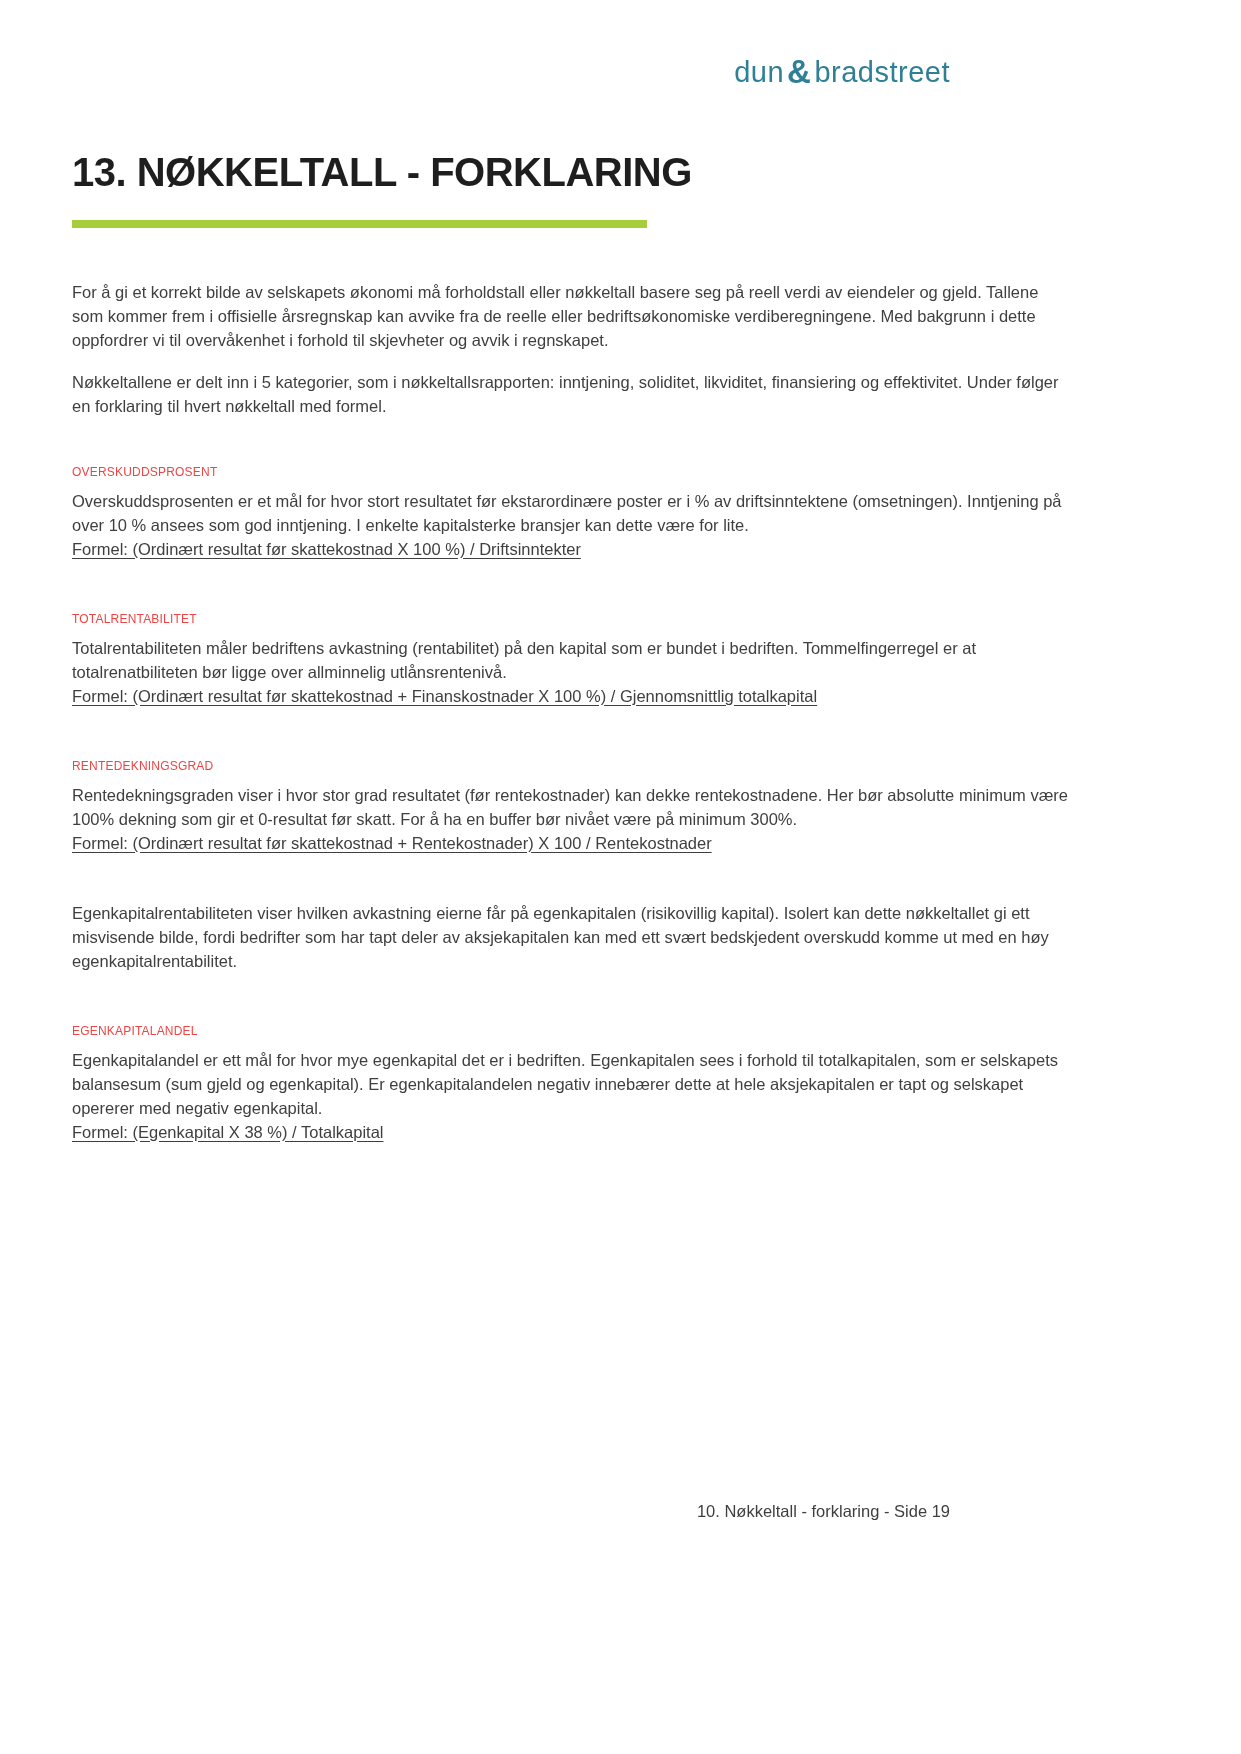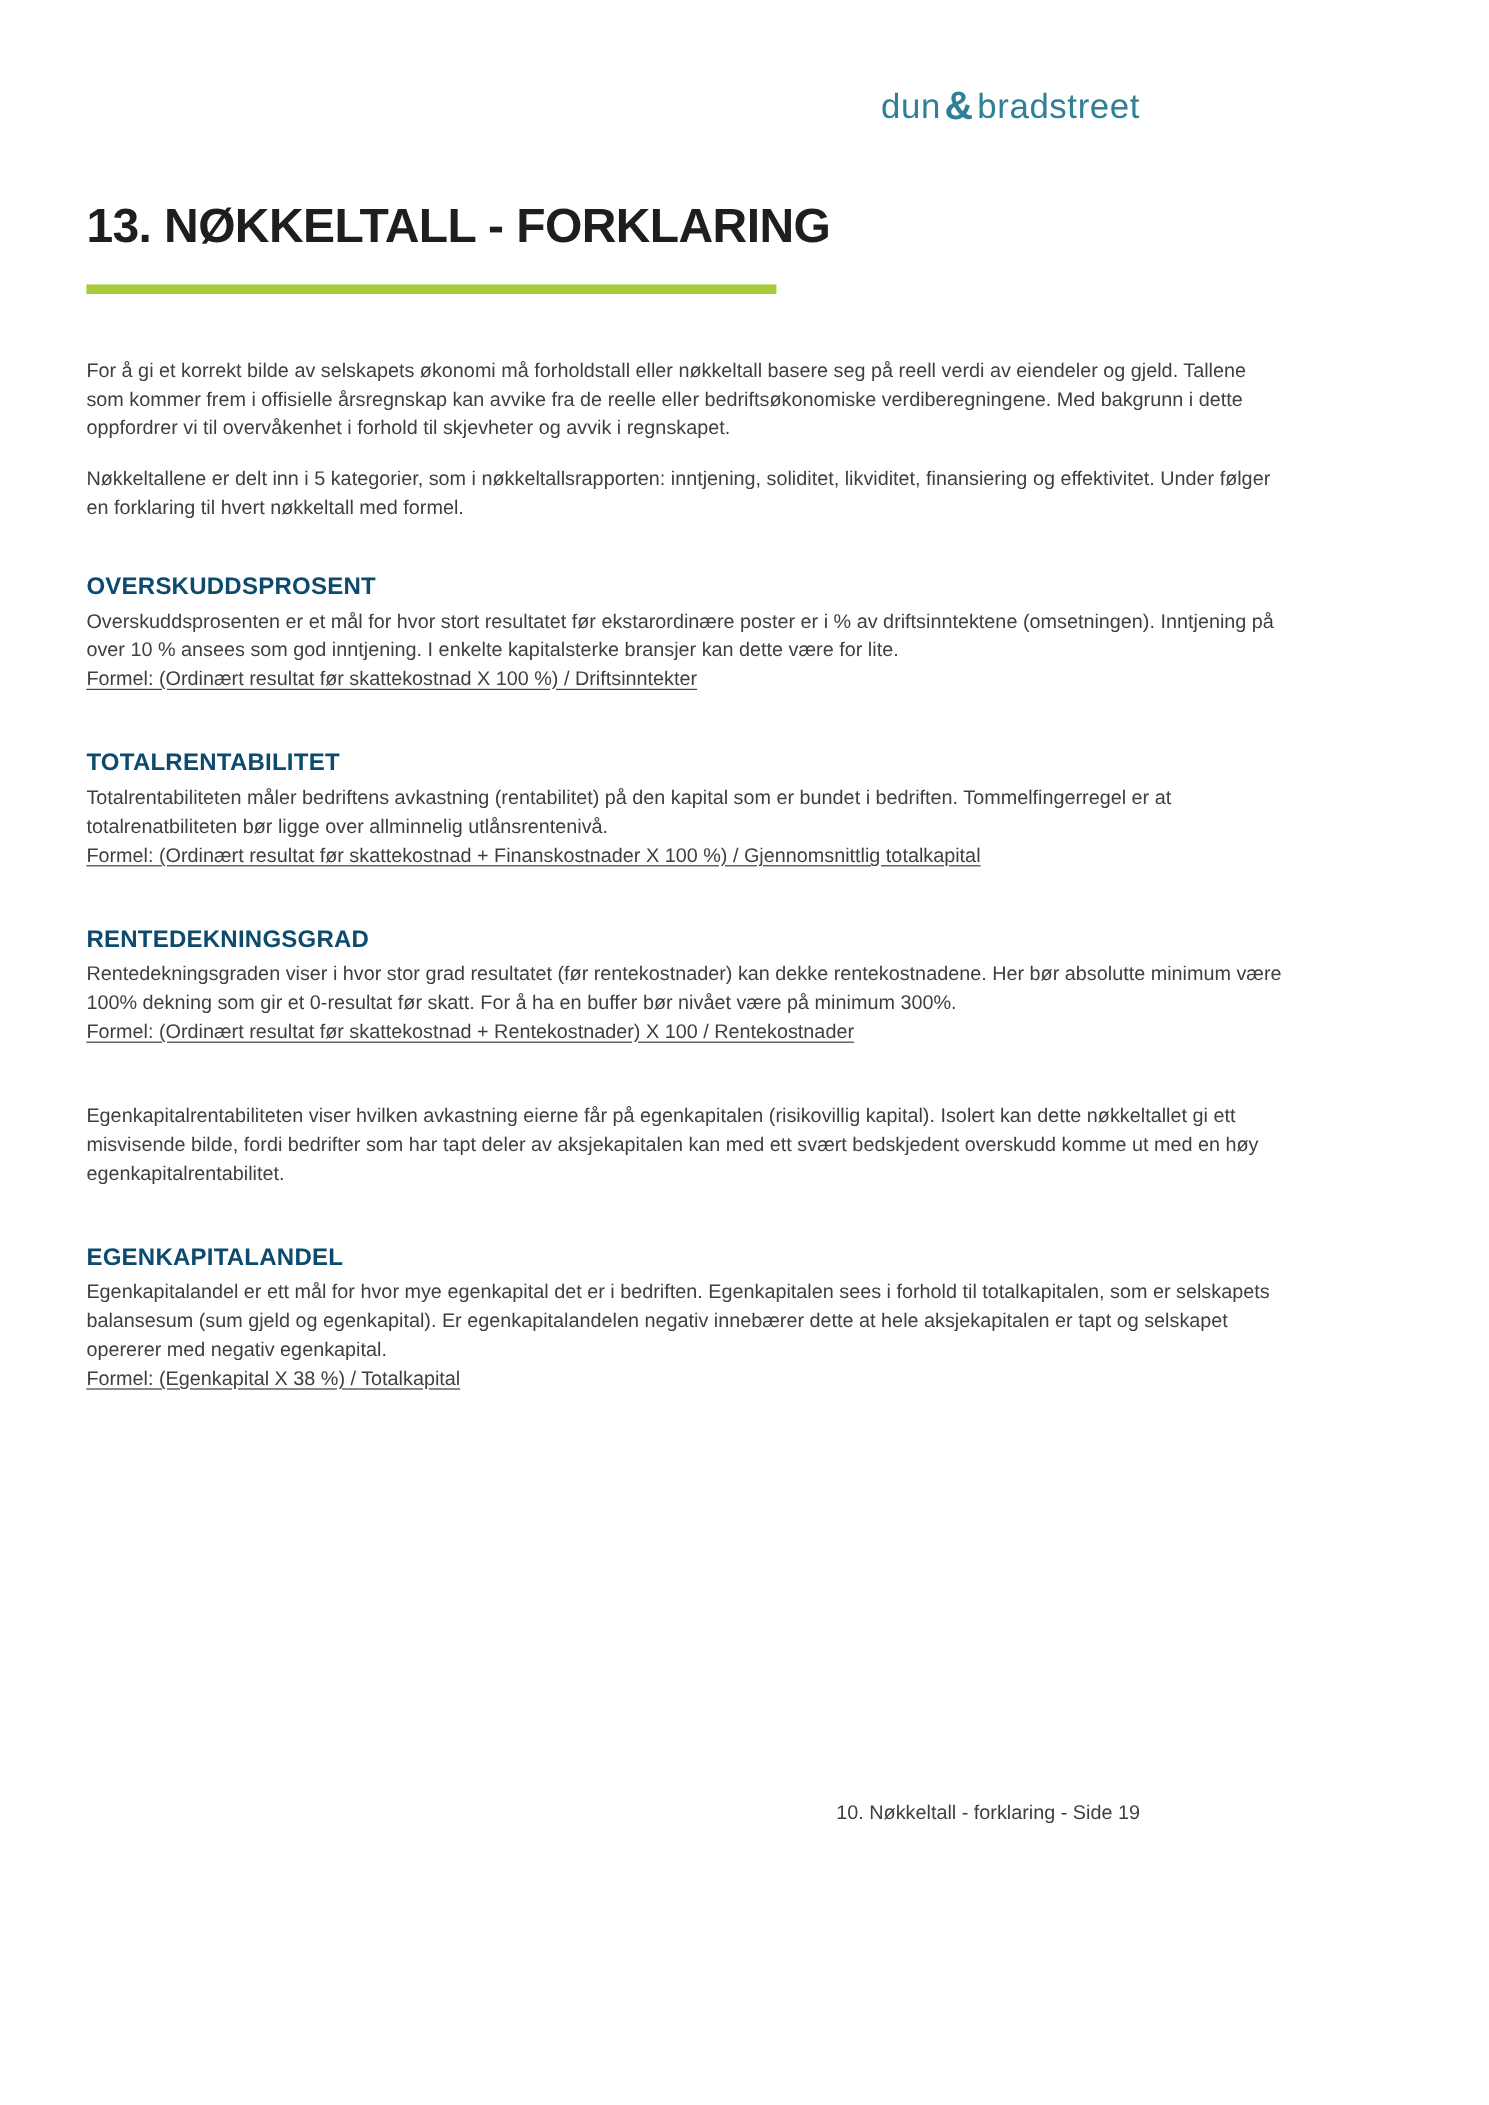--- a/index.html
+++ b/index.html
@@ -11,21 +11,21 @@
   *{box-sizing:border-box;}
   html,body{margin:0;padding:0;}
   body{
     width:1241px;height:1754px;
     background:#ffffff;
     font-family:"Liberation Sans", sans-serif;
     color:var(--text);
     position:relative;
     overflow:hidden;
   }
-  .page{padding:70px 72px 0 72px;}
+  .page{padding:54px 72px 0 72px;}
 
   
   .logo-row{
     text-align:right;
     padding-right:219px;
     line-height:1;
   }
   .logo{
     display:inline-block;
     font-size:29px;
@@ -63,23 +63,23 @@
     font-size:16.5px;
     line-height:24px;
   }
   .content p{margin:0;}
   .intro-p2{margin-top:18px !important;}
   .bold{font-weight:normal;}
 
   .sections{margin-top:42px;}
   .section{margin-bottom:46px;}
   .section-heading{
-    font-size:20px;
-    font-weight:bold;
-    color:#0c4a6e;
+    font-size:12px;
+    font-weight:normal;
+    color:#ef4444;
     margin:0 0 5px 0;
     letter-spacing:0.2px;
   }
   .section-body{margin:0;}
   .formula{
     margin:1px 0 0 0;
     text-decoration:underline;
     text-underline-offset:3px;
   }
 

